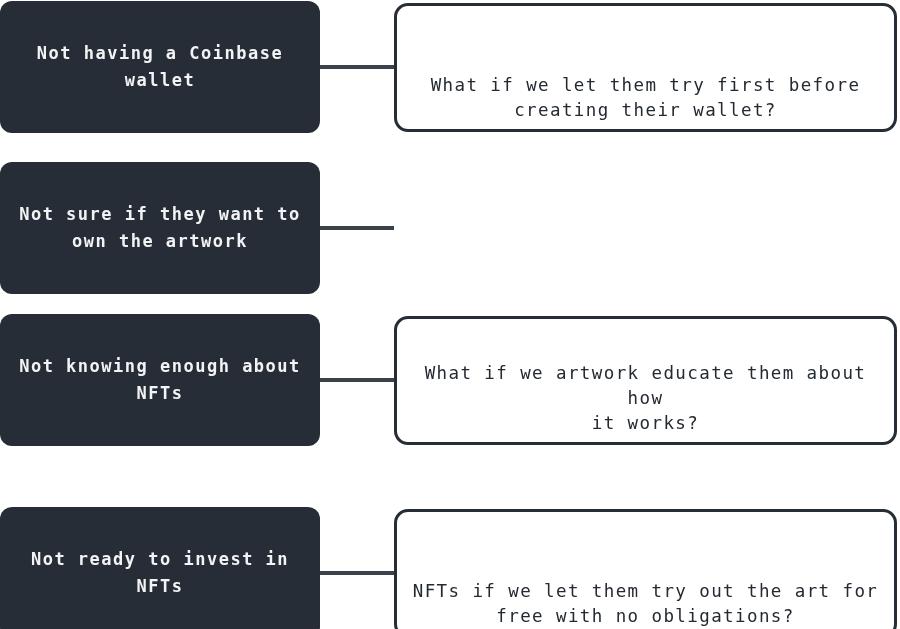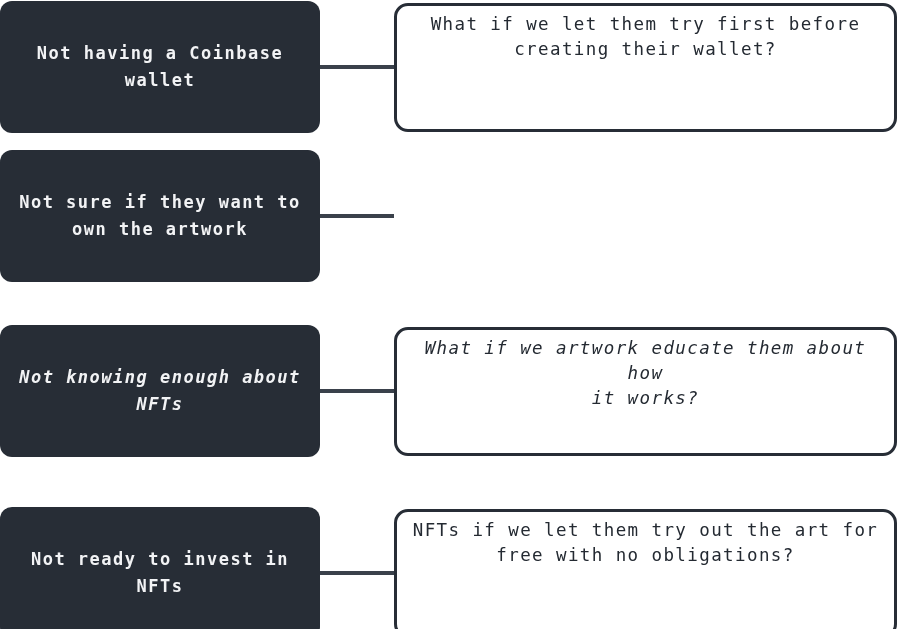--- a/index.html
+++ b/index.html
@@ -17,22 +17,22 @@
   }
   .row {
     position: absolute;
     left: 0;
     right: 0;
     height: 132px;
     display: flex;
     align-items: center;
   }
   .row-0 { top: 1px; }
-  .row-1 { top: 150px; }
-  .row-2 { top: 325px; font-style: italic; }
+  .row-1 { top: 162px; }
+  .row-2 { top: 314px; }
   .row-3 { top: 507px; }
 
   .card-problem {
     flex: none;
     box-sizing: border-box;
     width: 320px;
     height: 132px;
     background: #272d36;
     border-radius: 12px;
     display: flex;
@@ -59,21 +59,21 @@
 
   .card-solution {
     flex: 1;
     box-sizing: border-box;
     height: 129px;
     margin-right: 3px;
     background: #ffffff;
     border: 3.5px solid #272d36;
     border-radius: 14px;
     display: flex;
-    align-items: flex-start;
+    align-items: flex-end;
     justify-content: center;
     padding: 6px 8px;
   }
   .card-solution .label {
     color: #242a32;
     font-weight: normal;
     font-size: 17.5px;
     line-height: 25px;
     letter-spacing: 1.4px;
     text-align: center;

